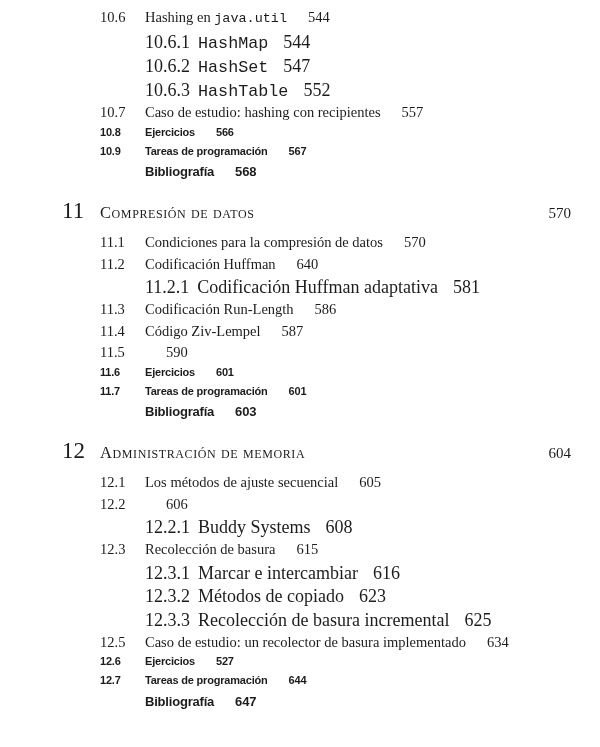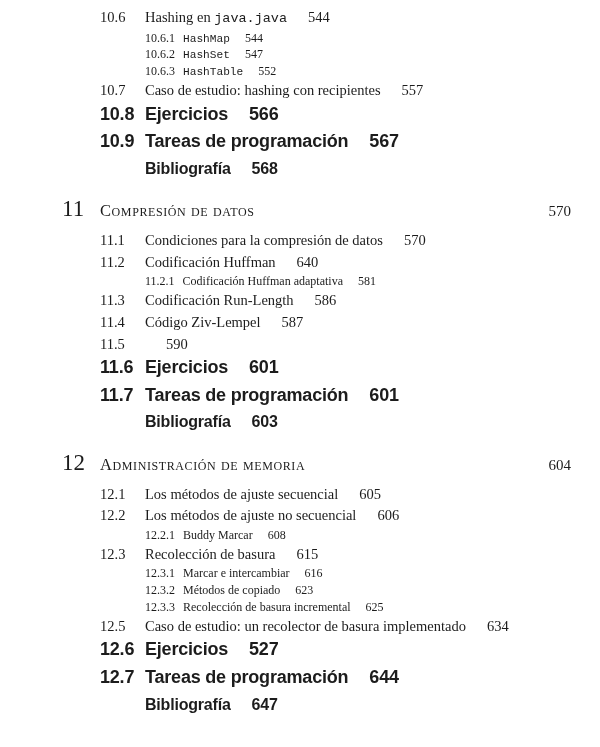--- a/index.html
+++ b/index.html
@@ -19,57 +19,57 @@
   .ch-num { font-size: 23px; width: 38px; flex: none; }
   .ch-title { font-variant: small-caps; font-size: 16.5px; letter-spacing: 0.6px; }
   .ch-page { margin-left: auto; font-size: 15px; }
 
   
   .row.section { margin: 0 0 5px 100px; font-size: 14.5px; line-height: 1.15; }
   .row.section .num { width: 45px; flex: none; }
   .row.section .page { margin-left: 21px; }
 
   
-  .row.subsection { margin: 0 0 3px 145px; font-size: 12px; line-height: 1.15; }
+  .row.subsection { margin: 0 0 3px 145px; font-size: 18px; line-height: 1.15; }
   .row.subsection .num { margin-right: 8px; flex: none; }
   .row.subsection .page { margin-left: 15px; }
 
   
   .row.exercise {
     margin: 0 0 6px 100px;
     font-family: "Liberation Sans", sans-serif;
     font-weight: bold;
-    font-size: 18px;
+    font-size: 11px;
     line-height: 1.2;
     letter-spacing: -0.2px;
   }
   .row.exercise .num { width: 45px; flex: none; }
   .row.exercise .page { margin-left: 21px; }
 
   
   .row.biblio {
     margin: 0 0 5px 145px;
     font-family: "Liberation Sans", sans-serif;
     font-weight: bold;
-    font-size: 16px;
+    font-size: 13px;
     line-height: 1.2;
     letter-spacing: -0.2px;
   }
   .row.biblio .page { margin-left: 21px; }
 
   .mono { font-family: "Liberation Mono", monospace; font-size: 0.93em; }
   .title { white-space: pre-wrap; }
 </style>
 </head>
 <body>
 
 <div class="toc">
     <div class="row section">
       <span class="num">10.6</span>
-      <span class="title"><span>Hashing en </span><span class="mono">java.java</span></span>
+      <span class="title"><span>Hashing en </span><span class="mono">java.util</span></span>
       <span class="page">544</span>
     </div>
     <div class="row subsection">
       <span class="num">10.6.1</span>
       <span class="title"><span class="mono">HashMap</span></span>
       <span class="page">544</span>
     </div>
     <div class="row subsection">
       <span class="num">10.6.2</span>
       <span class="title"><span class="mono">HashSet</span></span>
@@ -152,26 +152,25 @@
       <span class="ch-title title">Administración de memoria</span>
       <span class="ch-page">604</span>
     </div>
     <div class="row section">
       <span class="num">12.1</span>
       <span class="title"><span>Los métodos de ajuste secuencial</span></span>
       <span class="page">605</span>
     </div>
     <div class="row section">
       <span class="num">12.2</span>
-      <span class="title"><span>Los métodos de ajuste no secuencial</span></span>
       <span class="page">606</span>
     </div>
     <div class="row subsection">
       <span class="num">12.2.1</span>
-      <span class="title"><span>Buddy Marcar</span></span>
+      <span class="title"><span>Buddy Systems</span></span>
       <span class="page">608</span>
     </div>
     <div class="row section">
       <span class="num">12.3</span>
       <span class="title"><span>Recolección de basura</span></span>
       <span class="page">615</span>
     </div>
     <div class="row subsection">
       <span class="num">12.3.1</span>
       <span class="title"><span>Marcar e intercambiar</span></span>

